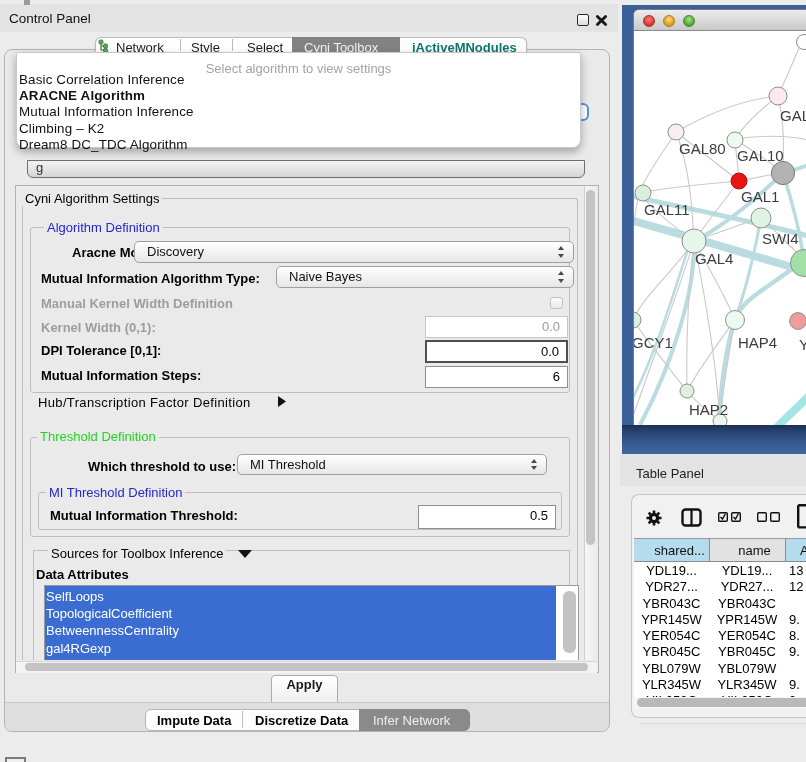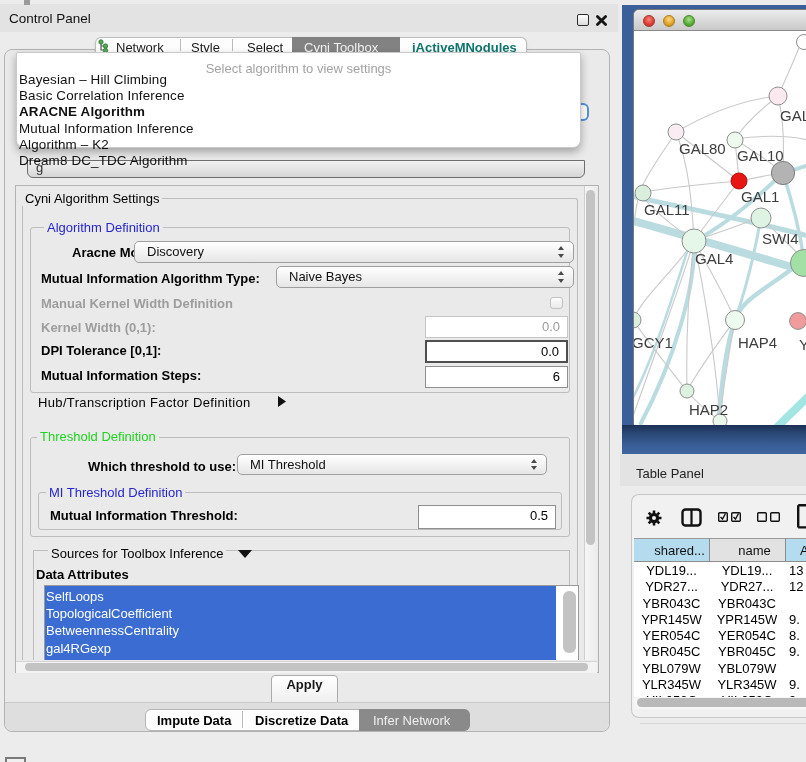--- a/index.html
+++ b/index.html
@@ -40,25 +40,24 @@
 <div class="abs lbl" style="left:412px;top:40px;color:#0f766e;font-weight:bold;">jActiveMNodules</div>
 
 <div class="abs" style="left:27px;top:160px;width:558px;height:18px;border:1.5px solid #6e6e6e;border-radius:0 0 6px 6px;background:linear-gradient(#f2f2f2,#d6d6d6);z-index:30;"></div>
 <div class="abs" style="left:36px;top:160px;font-size:13px;color:#333;z-index:31;">g</div>
 
 <div class="abs" style="left:577px;top:103px;width:12px;height:18px;border:2px solid #5693d6;border-left:none;border-radius:0 6px 6px 0;background:#fff;z-index:30;"></div>
 
 <div class="abs" style="left:16px;top:52px;width:565px;height:96px;background:#fff;border:1px solid #c9c9c9;border-radius:2px 2px 8px 8px;box-shadow:0 4px 9px rgba(0,0,0,0.3);z-index:40;">
   <div style="text-align:center;font-size:13px;color:#a3a3a3;padding-top:8px;">Select algorithm to view settings</div>
   <div style="font-size:13.4px;letter-spacing:0.15px;color:#111;padding-left:2px;line-height:16.2px;margin-top:-4px;">
-    <div>Bayesian – Hill Climbing</div>
     <div>Basic Correlation Inference</div>
     <div class="b">ARACNE Algorithm</div>
     <div>Mutual Information Inference</div>
-    <div>Algorithm – K2</div>
+    <div>Climbing – K2</div>
     <div>Dream8 DC_TDC Algorithm</div>
   </div>
 </div>
 
 <div class="abs" style="left:15px;top:185px;width:584px;height:488px;border:1px solid #b2b2b2;background:#eaeaea;"></div>
 
 <div class="abs" style="left:584px;top:186px;width:13px;height:474px;background:linear-gradient(90deg,#f6f6f6,#ececec);border-left:1px solid #cfcfcf;"></div>
 <div class="abs" style="left:586px;top:190px;width:9px;height:355px;background:#c3c3c3;border-radius:5px;"></div>
 
 <div class="abs" style="left:16px;top:661px;width:581px;height:12px;background:#f3f3f3;border-top:1px solid #d5d5d5;"></div>

